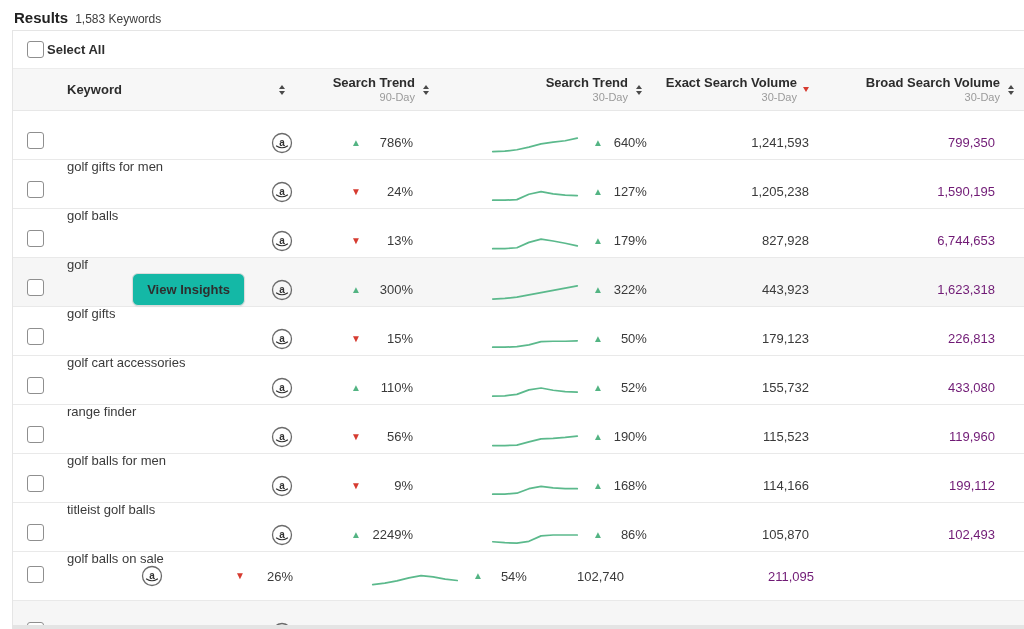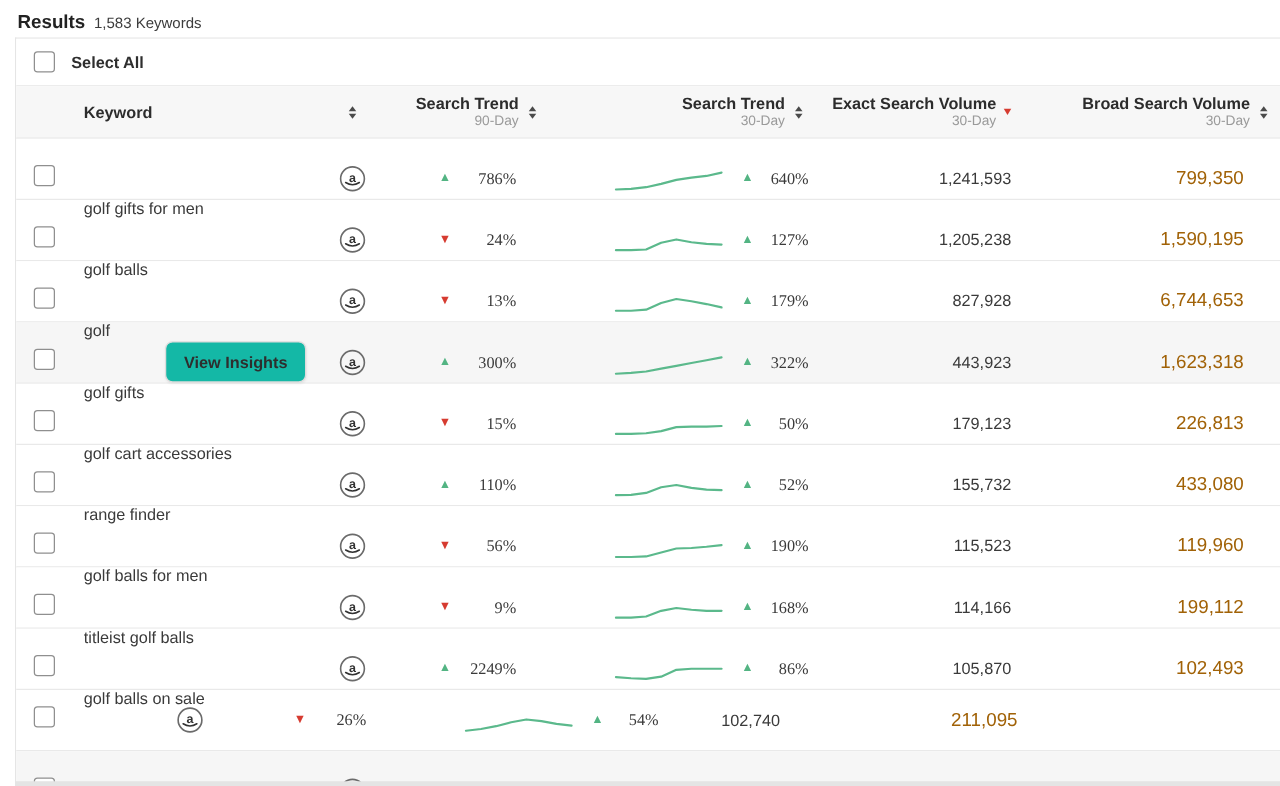--- a/index.html
+++ b/index.html
@@ -9,21 +9,21 @@
   .page { position:relative; width:1024px; height:629px; }
 
   .results-bar { display:flex; align-items:baseline; gap:7px; padding:9px 0 0 14px; }
   .results-title { font-size:15px; font-weight:700; color:#222; }
   .results-count { font-size:12px; color:#3c3c3c; }
 
   .card { position:absolute; left:12px; top:30px; right:0; bottom:0;
     border-top:1px solid #e5e5e5; border-left:1px solid #e5e5e5; background:#fff; }
 
   
-  .select-all-row { height:38px; display:flex; align-items:center; gap:13px;
+  .select-all-row { height:38px; display:flex; align-items:center; gap:3px;
     padding-left:14px; border-bottom:1px solid #ececec; background:#fff; }
   .select-all-label { font-size:13px; font-weight:700; color:#2e2e2e; }
 
   .checkbox { width:17px; height:17px; border:1.5px solid #8f8f8f; border-radius:3px;
     background:#fff; display:inline-block; flex:0 0 auto; cursor:pointer; }
 
   
   .grid-row { display:grid; grid-template-columns:40px 198px 62px 120px 225px 185px 1fr;
     align-items:center; }
 
@@ -53,27 +53,27 @@
   .kw { white-space:nowrap;margin-top:48px; }
   .insights-btn { margin-left:auto; margin-right:6px; background:#14b8a6; border:1px solid #dcdcdc;
     border-radius:6px; padding:8px 14px; font-size:13px; font-weight:700; color:#2e2e2e;
     font-family:inherit; cursor:pointer; box-shadow:0 1px 2px rgba(0,0,0,.06); white-space:nowrap; }
   .c-icon { display:flex; justify-content:center; }
   .amazon-badge { display:inline-flex; cursor:pointer; }
   .c-t90 { display:flex; align-items:center; justify-content:flex-end; padding-right:20px; gap:0; }
   .tri { font-size:10px; line-height:1; width:14px; text-align:left; }
   .tri.up { color:#53b483; }
   .tri.down { color:#d63b30; }
-  .pct { font-size:13px; color:#3a3a3a; min-width:48px; text-align:right;font-family:Liberation Serif, serif; }
+  .pct { font-size:13px; color:#3a3a3a; min-width:48px; text-align:right; }
   .c-t30 { display:flex; align-items:center; padding-left:58px; padding-right:25px; }
   .spark { width:88px; height:26px; flex:0 0 auto; }
   .c-t30 .tri { margin-left:14px; }
   .c-t30 .pct { min-width:44px; margin-left:0; flex:1; }
   .c-exact { text-align:right; padding-right:34px; font-size:13px; color:#3a3a3a; }
-  .c-broad { text-align:right; padding-right:29px; font-size:15px; color:#a16207; }
+  .c-broad { text-align:right; padding-right:29px; font-size:13px; color:#701a75; }
 
   .hscrollbar { position:absolute; left:12px; right:0; bottom:0; height:4px; background:#e4e4e4; }
 </style>
 </head>
 <body>
 
 <div class="page">
 
   <div class="results-bar">
     <span class="results-title">Results</span>

